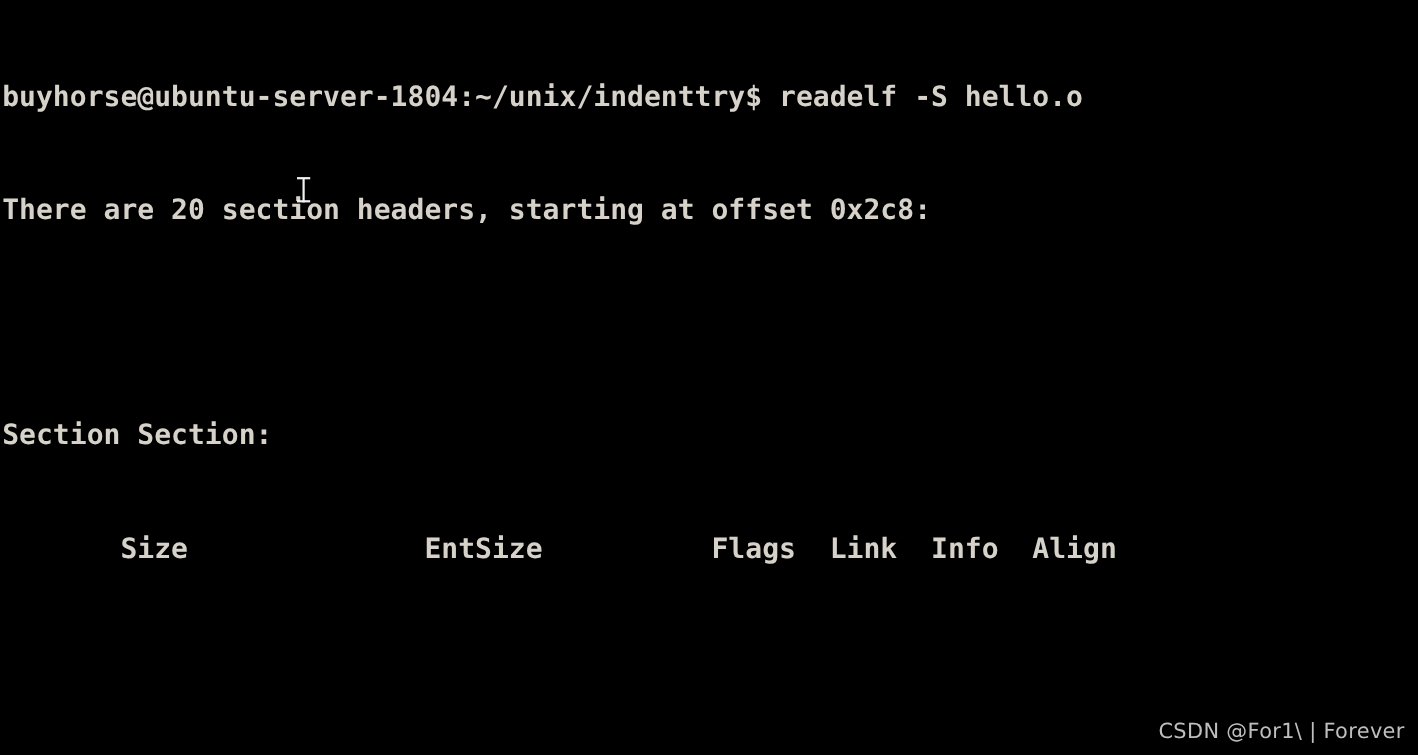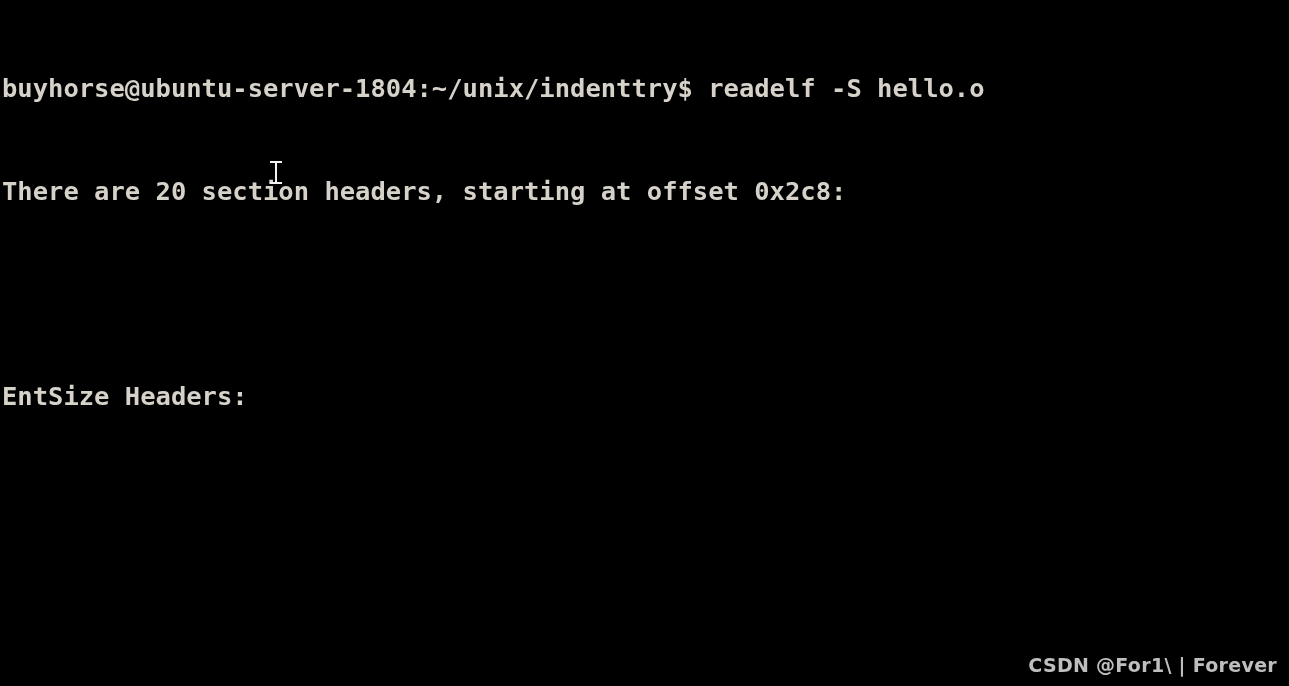--- a/index.html
+++ b/index.html
@@ -79,38 +79,39 @@
     width: 12px;
     height: 2px;
     background: #f2f2f2;
   }
   #watermark {
     position: absolute;
     right: 12px;
     bottom: 4px;
     font-family: "DejaVu Sans", "Liberation Sans", sans-serif;
     font-size: 19px;
-    font-weight: bold;
+    font-weight: normal;
     color: #c9c9c9;
     letter-spacing: 0.3px;
     white-space: pre;
     opacity: 0.95;
     pointer-events: none;
   }
 </style>
 </head>
 <body>
 
 <div id="terminal">
 
   <div id="terminal-lines">
     <span class="term-line">buyhorse@ubuntu-server-1804:~/unix/indenttry$ readelf -S hello.o</span>
     <span class="term-line">There are 20 section headers, starting at offset 0x2c8:</span>
     <span class="term-line"></span>
-    <span class="term-line">EntSize Headers:</span>
+    <span class="term-line">Section Section:</span>
+    <span class="term-line">       Size              EntSize          Flags  Link  Info  Align</span>
 
     
     
 
     
     
 
     
     
 

